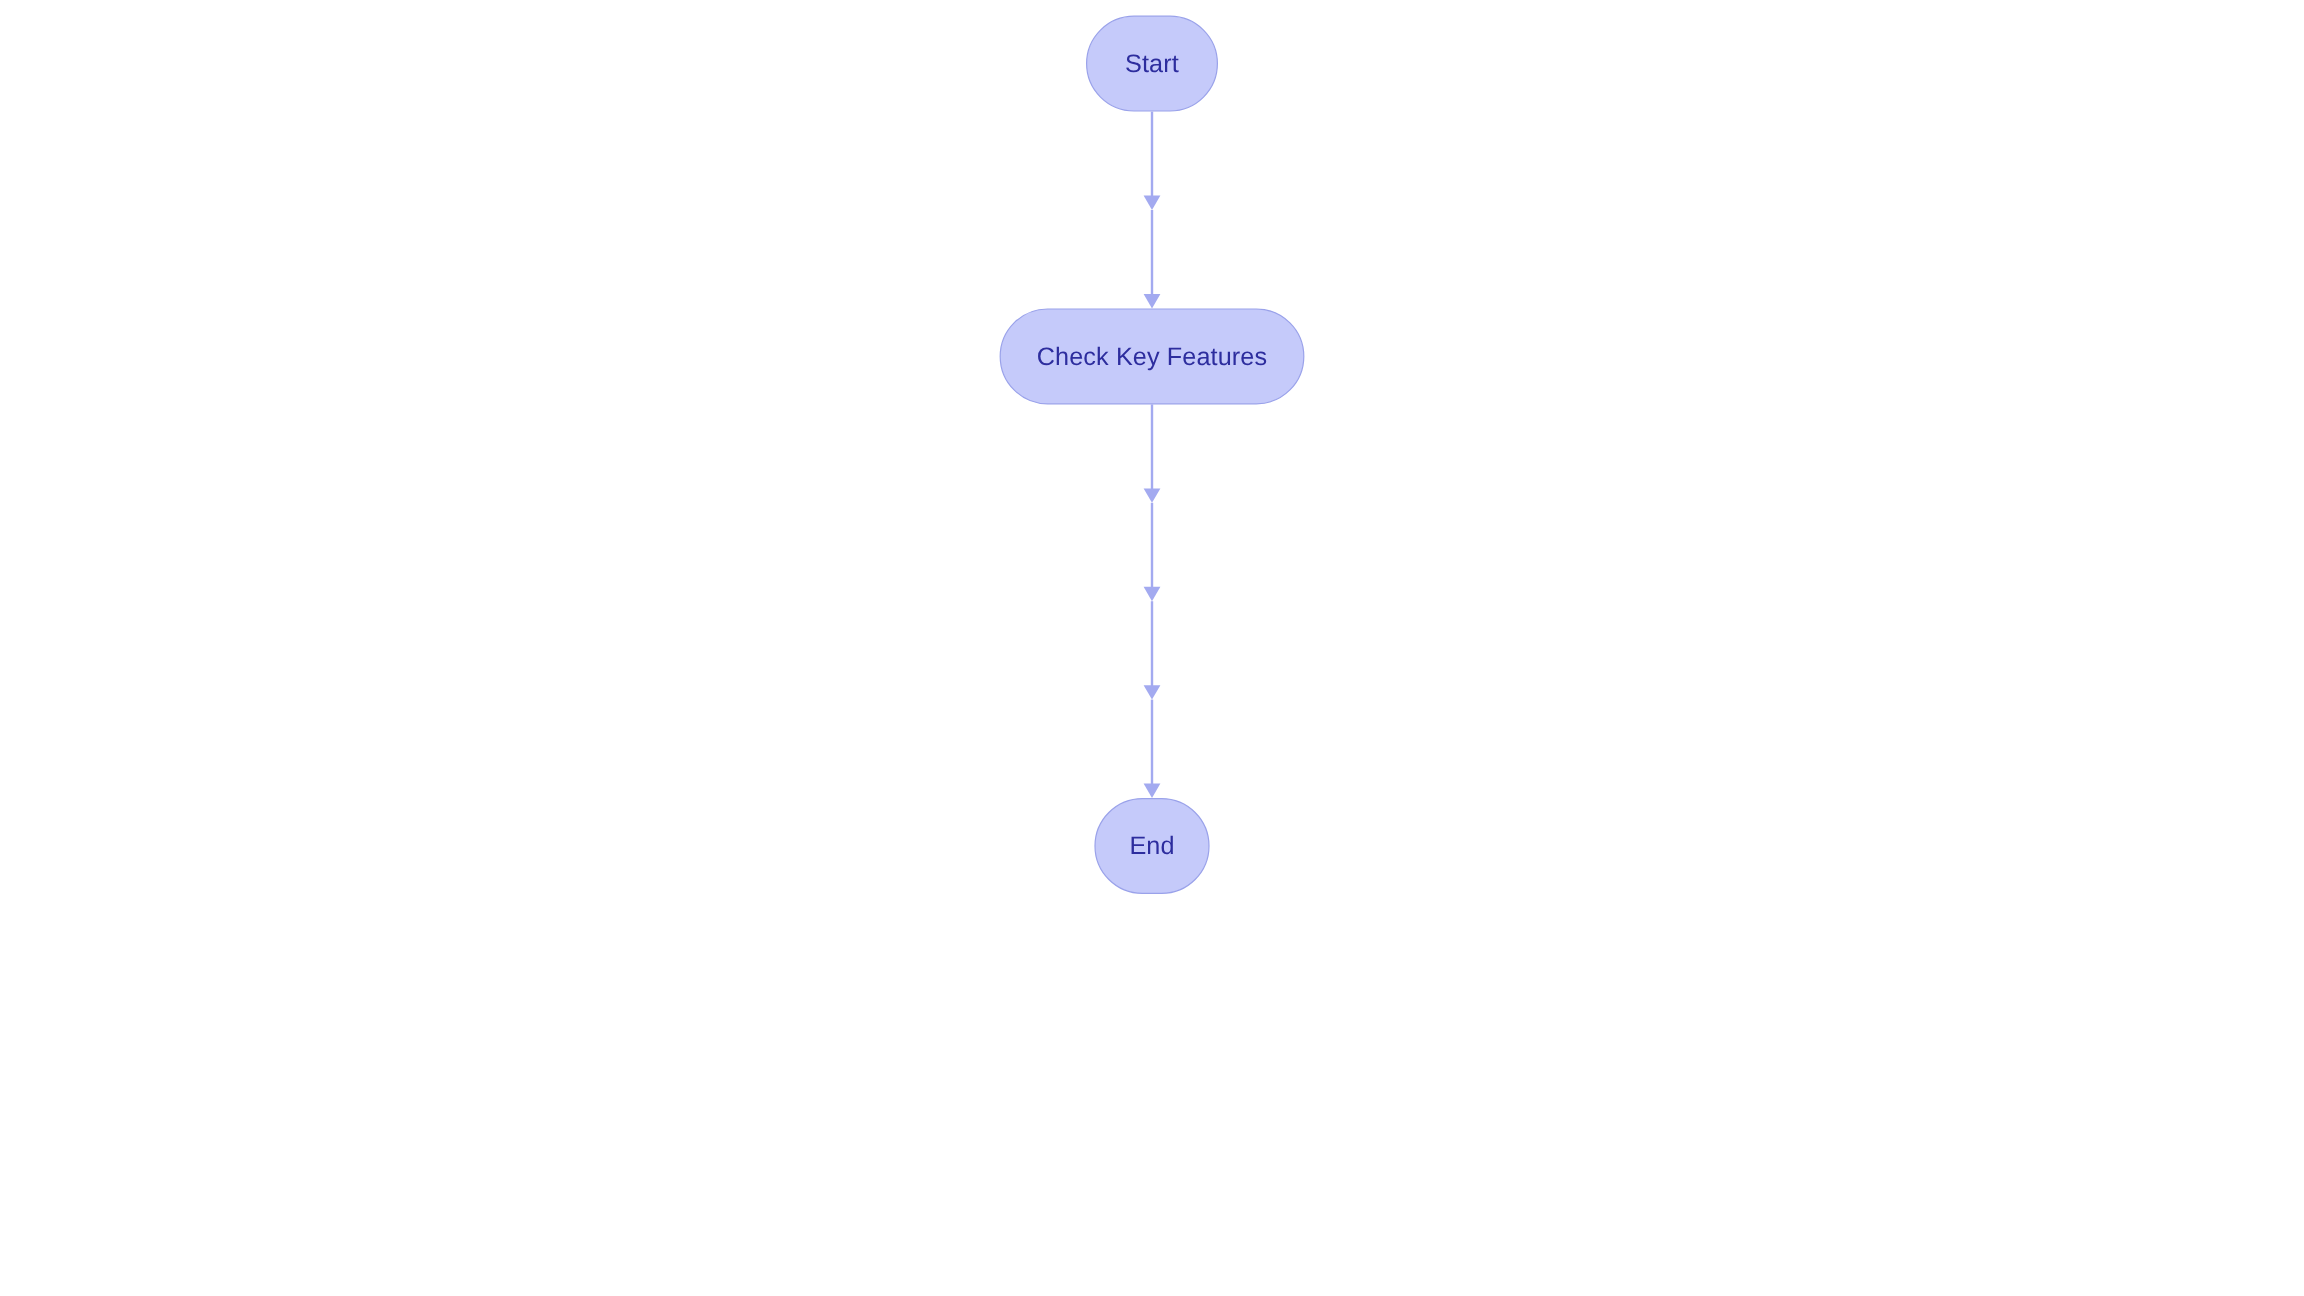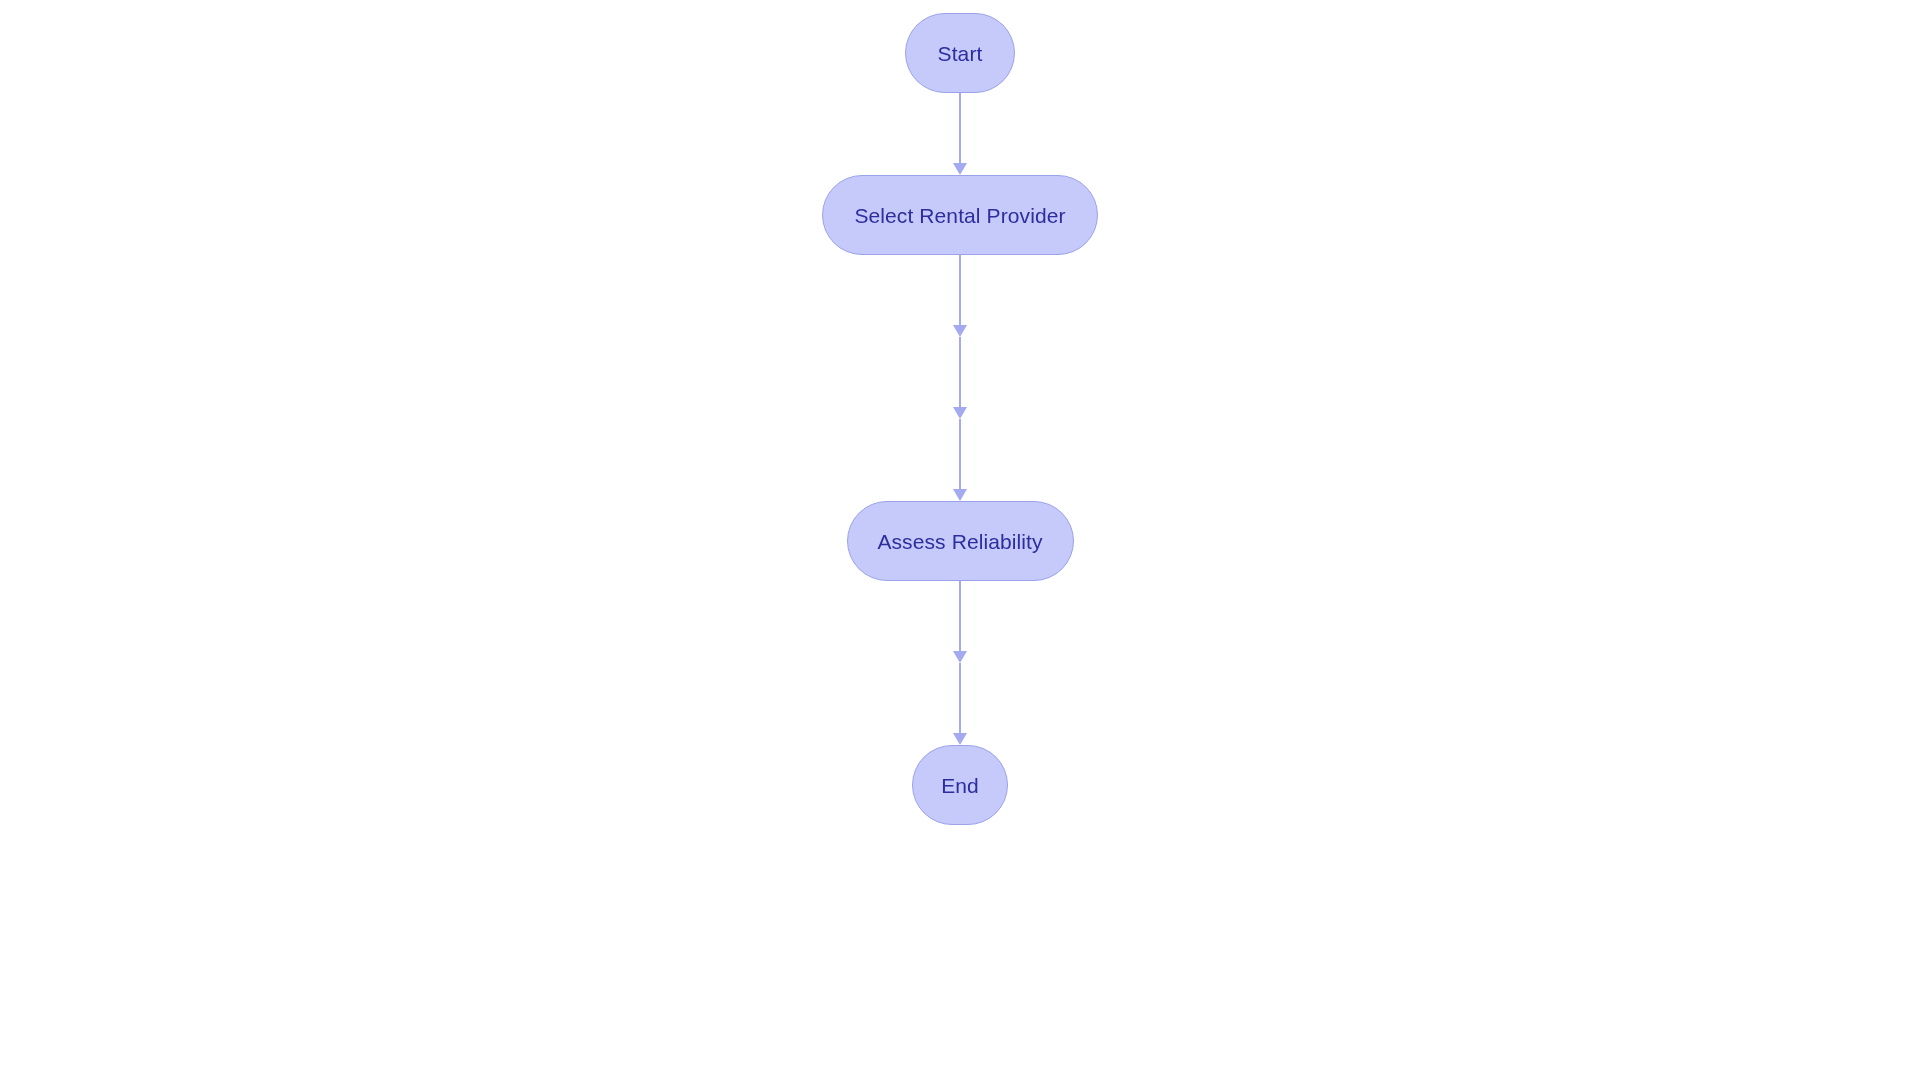--- a/index.html
+++ b/index.html
@@ -94,44 +94,41 @@
 
     <div class="node" style="width:110px;">
       <span class="node-label">Start</span>
     </div>
 
     <div class="connector">
       <span class="line"></span>
       <span class="arrowhead"></span>
     </div>
 
-    <div class="node" style="width:276px;">
-      <span class="node-label">Select Rental Provider</span>
+
+    <div class="connector">
+      <span class="line"></span>
+      <span class="arrowhead"></span>
+    </div>
+
+    <div class="node" style="width:254px;">
+      <span class="node-label">Check Key Features</span>
     </div>
 
     <div class="connector">
       <span class="line"></span>
       <span class="arrowhead"></span>
     </div>
 
 
     <div class="connector">
       <span class="line"></span>
       <span class="arrowhead"></span>
     </div>
 
-
-    <div class="connector">
-      <span class="line"></span>
-      <span class="arrowhead"></span>
-    </div>
-
-    <div class="node" style="width:227px;">
-      <span class="node-label">Assess Reliability</span>
-    </div>
 
     <div class="connector">
       <span class="line"></span>
       <span class="arrowhead"></span>
     </div>
 
 
     <div class="connector">
       <span class="line"></span>
       <span class="arrowhead"></span>

